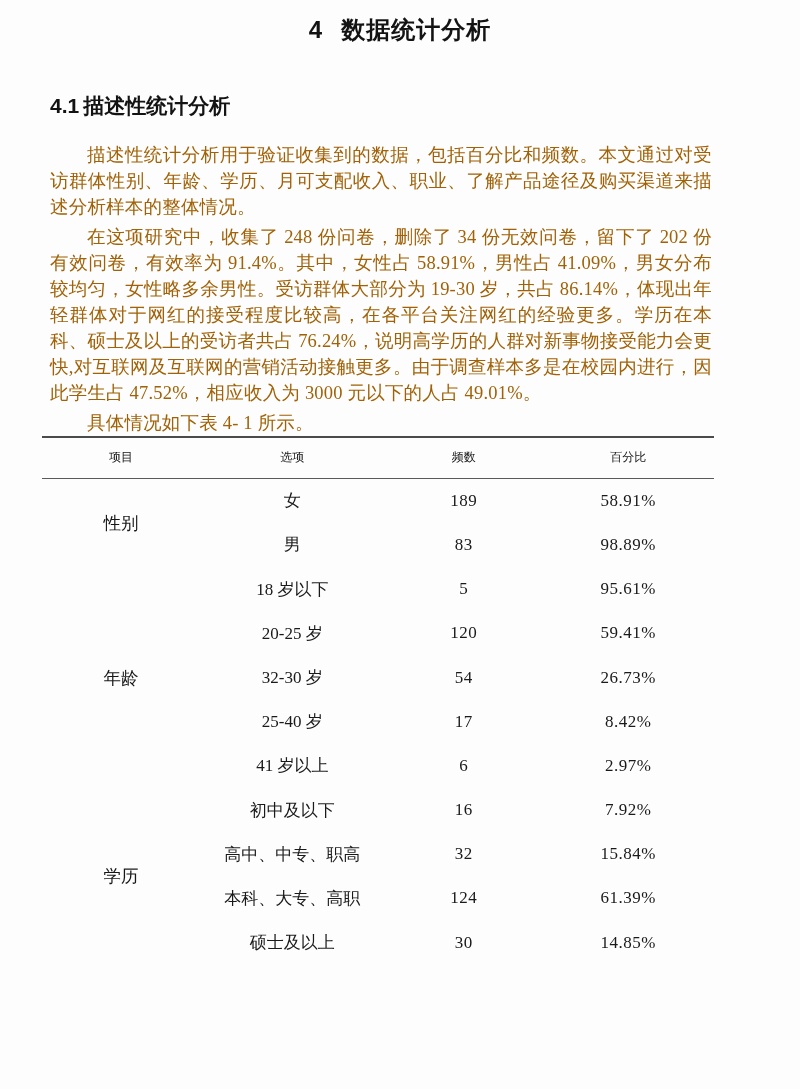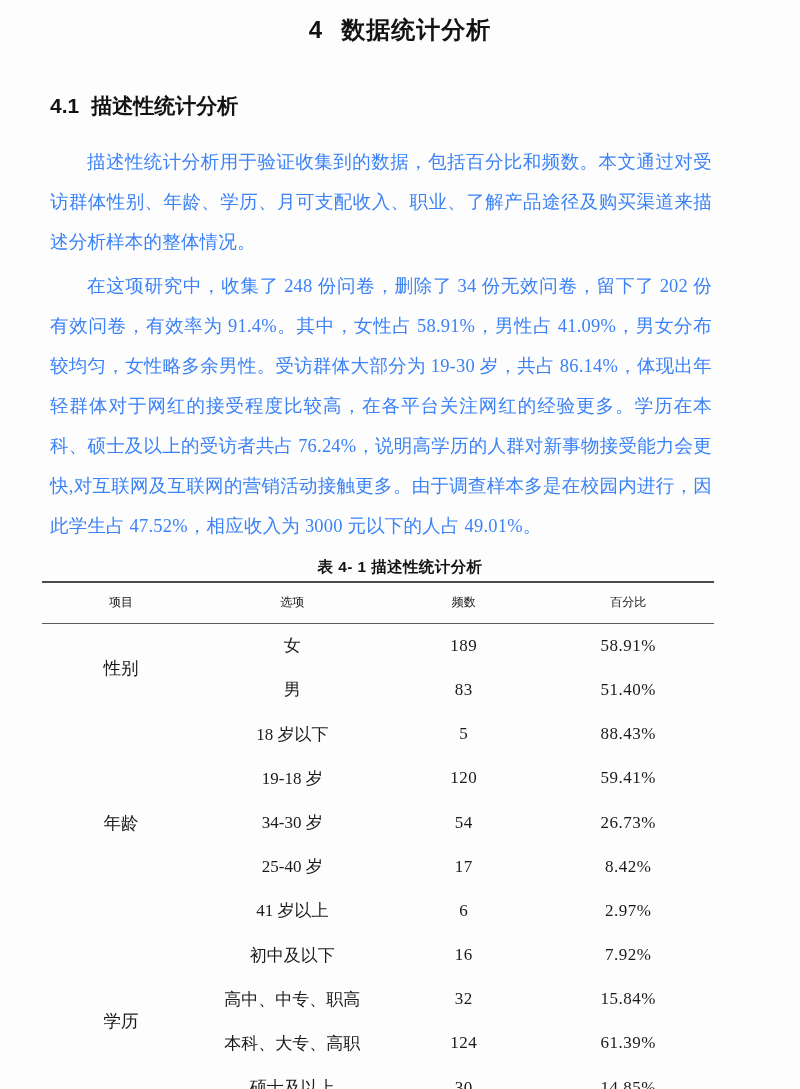--- a/index.html
+++ b/index.html
@@ -46,36 +46,36 @@
     font-family: "Liberation Sans", "DejaVu Sans", sans-serif;
     font-weight: bold;
     font-size: 21px;
     color: #131313;
     margin: 0;
     padding-left: 50px;
     padding-top: 46px;
     line-height: 1.3;
   }
   .section-heading .snum {
-    margin-right: 12px;
+    margin-right: 4px;
   }
 
   
   .body-block {
     padding: 0 88px 0 50px;
     margin-top: 22px;
   }
   p.para {
     margin: 0 0 4px 0;
     font-size: 18.5px;
-    line-height: 40px;
+    line-height: 26px;
     text-indent: 2em;
     text-align: justify;
     text-justify: inter-ideograph;
-    color: #3b82f6;
+    color: #a16207;
     letter-spacing: 0.2px;
   }
   p.para.tight {
     margin-bottom: 0;
   }
 
   
   .table-caption {
     text-align: center;
     font-family: "Liberation Sans", "DejaVu Sans", sans-serif;
@@ -137,23 +137,23 @@
     <span class="num">4</span><span>数据统计分析</span>
   </h1>
 
   <h2 class="section-heading">
     <span class="snum">4.1</span><span>描述性统计分析</span>
   </h2>
 
   <div class="body-block">
     <p class="para">描述性统计分析用于验证收集到的数据，包括百分比和频数。本文通过对受访群体性别、年龄、学历、月可支配收入、职业、了解产品途径及购买渠道来描述分析样本的整体情况。</p>
     <p class="para">在这项研究中，收集了 248 份问卷，删除了 34 份无效问卷，留下了 202 份有效问卷，有效率为 91.4%。其中，女性占 58.91%，男性占 41.09%，男女分布较均匀，女性略多余男性。受访群体大部分为 19-30 岁，共占 86.14%，体现出年轻群体对于网红的接受程度比较高，在各平台关注网红的经验更多。学历在本科、硕士及以上的受访者共占 76.24%，说明高学历的人群对新事物接受能力会更快,对互联网及互联网的营销活动接触更多。由于调查样本多是在校园内进行，因此学生占 47.52%，相应收入为 3000 元以下的人占 49.01%。</p>
+    <p class="para tight">具体情况如下表 4- 1 所示。</p>
   </div>
 
-  <div class="table-caption">表 4- 1 描述性统计分析</div>
 
   <div class="table-wrap">
     <table class="stats">
       <colgroup>
         <col class="c-item">
           <col class="c-option">
           <col class="c-freq">
           <col class="c-pct">
       </colgroup>
       <thead>
@@ -167,35 +167,35 @@
       <tbody id="stats-body">
           <tr>
             <td class="cat" rowspan="2">性别</td>
             <td class="opt">女</td>
             <td class="freq">189</td>
             <td class="pct">58.91%</td>
           </tr>
           <tr>
             <td class="opt">男</td>
             <td class="freq">83</td>
-            <td class="pct">51.40%</td>
+            <td class="pct">98.89%</td>
           </tr>
           <tr>
             <td class="cat" rowspan="5">年龄</td>
             <td class="opt">18 岁以下</td>
             <td class="freq">5</td>
-            <td class="pct">88.43%</td>
-          </tr>
-          <tr>
-            <td class="opt">19-18 岁</td>
+            <td class="pct">95.61%</td>
+          </tr>
+          <tr>
+            <td class="opt">20-25 岁</td>
             <td class="freq">120</td>
             <td class="pct">59.41%</td>
           </tr>
           <tr>
-            <td class="opt">34-30 岁</td>
+            <td class="opt">32-30 岁</td>
             <td class="freq">54</td>
             <td class="pct">26.73%</td>
           </tr>
           <tr>
             <td class="opt">25-40 岁</td>
             <td class="freq">17</td>
             <td class="pct">8.42%</td>
           </tr>
           <tr>
             <td class="opt">41 岁以上</td>

